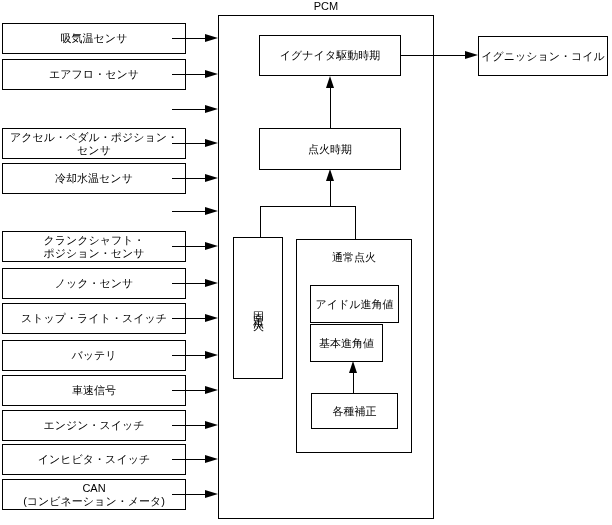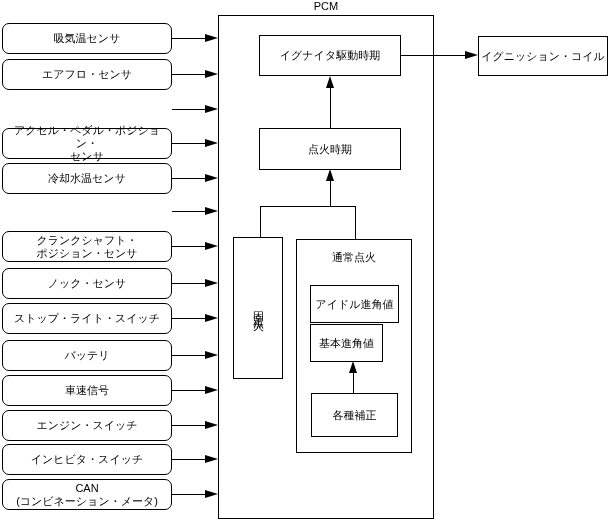--- a/index.html
+++ b/index.html
@@ -5,21 +5,21 @@
   html,body{margin:0;padding:0;background:#ffffff;}
   .canvas{
     position:relative;width:612px;height:525px;background:#ffffff;
     font-family:"Liberation Sans",sans-serif;color:#000000;overflow:hidden;
   }
   .box{
     position:absolute;box-sizing:border-box;border:1px solid #000000;background:#ffffff;
     display:flex;align-items:center;justify-content:center;text-align:center;
     font-size:11px;line-height:13px;white-space:pre-line;
   }
-  .inbox{left:2px;width:170px;height:31px;border-radius:7px;}
+  .inbox{left:2px;width:184px;height:31px;}
   .hline{position:absolute;height:1px;background:#000000;}
   .vline{position:absolute;width:1px;background:#000000;}
   .head-r{position:absolute;width:0;height:0;
     border-left:13px solid #000000;border-top:4.5px solid transparent;border-bottom:4.5px solid transparent;}
   .head-u{position:absolute;width:0;height:0;
     border-bottom:12px solid #000000;border-left:4.5px solid transparent;border-right:4.5px solid transparent;}
   .pcm-label{position:absolute;left:218px;top:0;width:216px;height:14px;
     text-align:center;font-size:11px;line-height:13px;}
   .pcm-box{position:absolute;left:218px;top:15px;width:216px;height:504px;
     box-sizing:border-box;border:1px solid #000000;background:#ffffff;}
@@ -116,17 +116,17 @@
     <span>アイドル進角値</span>
   </div>
 
   <div class="box" style="left:310px;top:324px;width:73px;height:38px">
     <span>基本進角値</span>
   </div>
 
   <div class="vline" style="left:353px;top:373px;height:20px"></div>
   <div class="head-u" style="left:348.5px;top:361px"></div>
 
-  <div class="box" style="left:311px;top:393px;width:87px;height:44px">
+  <div class="box" style="left:311px;top:393px;width:87px;height:36px">
     <span>各種補正</span>
   </div>
 
 </div>
 
 </body></html>

